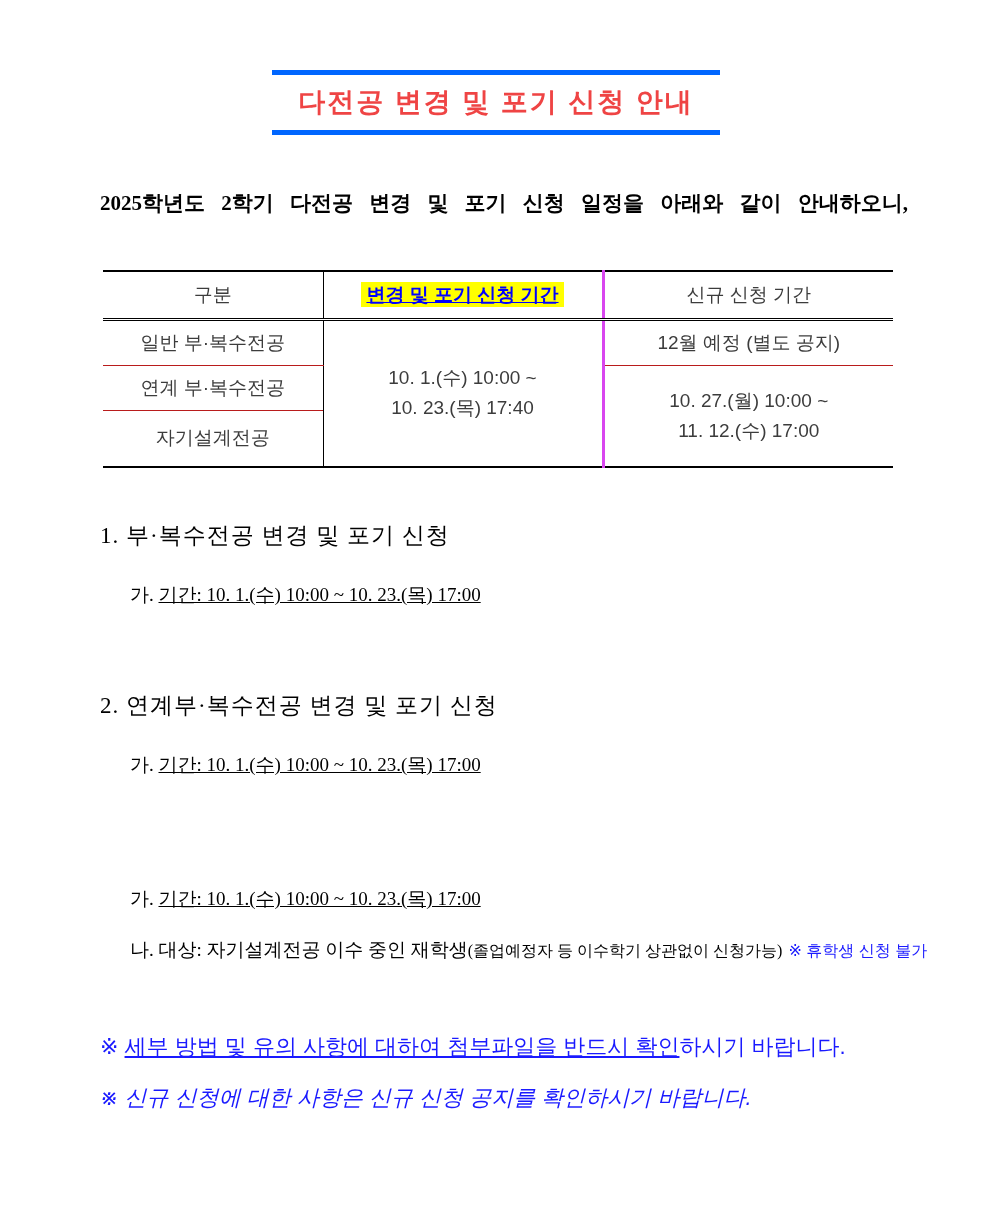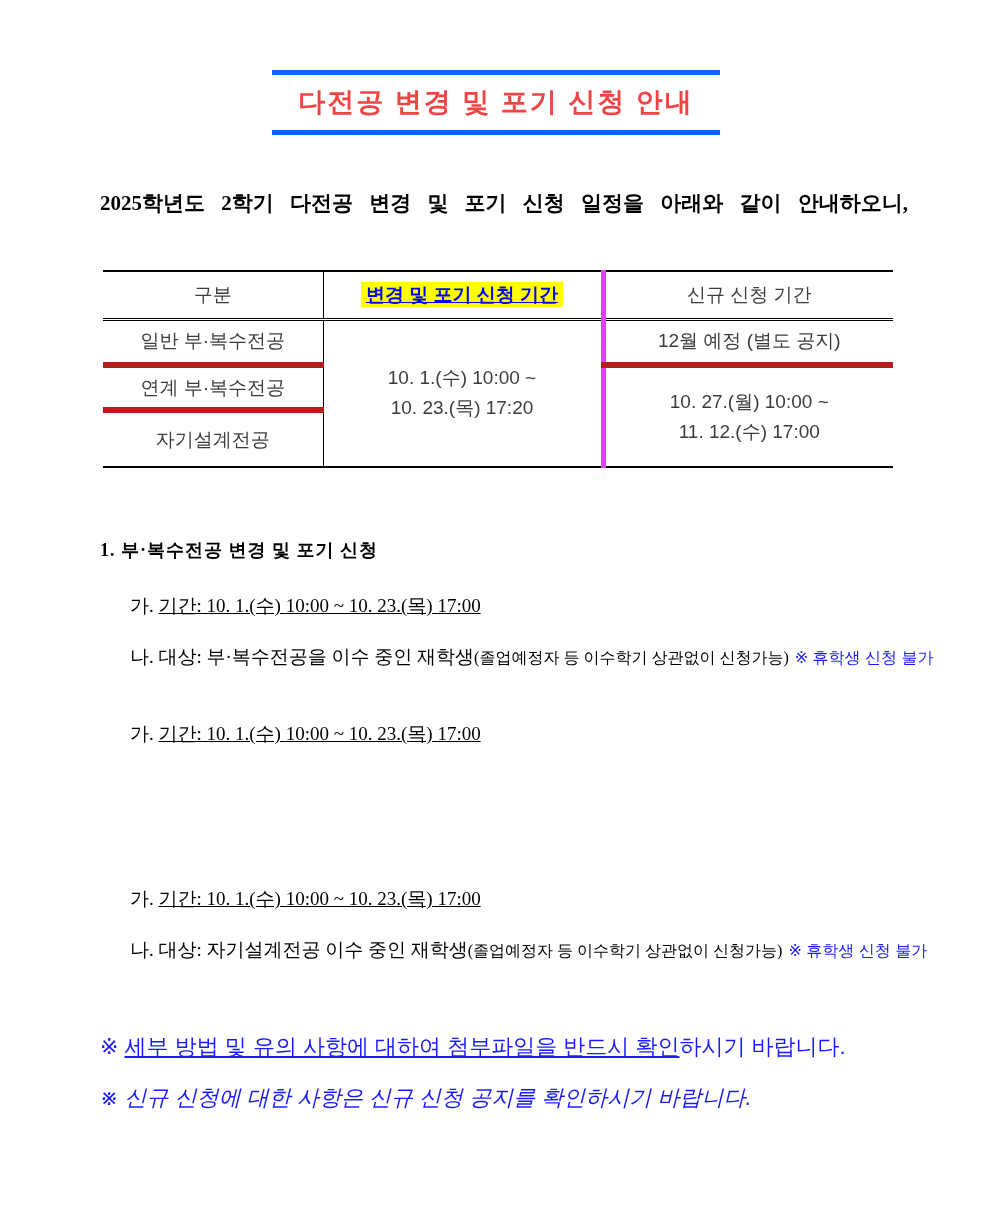--- a/index.html
+++ b/index.html
@@ -38,34 +38,34 @@
     font-family: "Liberation Sans", "DejaVu Sans", sans-serif;
     font-size: 19px; color: #3c3c3c;
     border-top: 2px solid #000; border-bottom: 2px solid #000;
   }
   table.sched th, table.sched td { text-align: center; vertical-align: middle; font-weight: normal; }
   tr.head { height: 48px; }
   tr.r1 { height: 46px; }
   tr.r2 { height: 45px; }
   tr.r3 { height: 57px; }
   .col1 { width: 220px; }
-  .col2 { width: 280px; border-left: 1px solid #000; border-right: 5px solid #d946ef; }
+  .col2 { width: 280px; border-left: 1px solid #000; border-right: 3px solid #d946ef; }
   .col3 { width: 290px; }
   tr.head th { border-bottom: 3px double #000; }
-  td.rb { border-bottom: 6px solid #b91c1c; }
+  td.rb { border-bottom: 1px solid #b91c1c; }
   .hl {
     background: #ffff00; color: #0000ff; font-weight: bold;
     text-decoration: underline; padding: 2px 5px;
   }
   .cell-2line div { line-height: 30px; }
 
   
   .section { position: absolute; left: 100px; width: 810px; }
   .sec1 { top: 520px; } .sec2 { top: 690px; } .sec3 { top: 855px; }
-  .sec-heading { font-size: 18px; font-weight: bold; letter-spacing: 1px; margin-top: 18px; }
+  .sec-heading { font-size: 23px; font-weight: normal; letter-spacing: 1px; }
   .line-ga { margin: 31px 0 0 30px; font-size: 19px; }
   .line-ga .u { text-decoration: underline; }
   .sec1 .line-ga, .sec2 .line-ga, .sec3 .line-ga { margin-top: 31px; }
   .line-na { margin: 25px 0 0 30px; font-size: 19px; white-space: nowrap; }
   .line-na .paren { font-size: 16px; }
   .line-na .note {
     font-family: "Liberation Sans", "DejaVu Sans", sans-serif;
     color: #1a1aff; font-size: 16px; margin-left: 6px;
   }
 
@@ -95,44 +95,44 @@
   <tbody>
       <tr class="head">
     <th class="col1">구분</th>
     <th class="col2"><span class="hl">변경 및 포기 신청 기간</span></th>
     <th class="col3">신규 신청 기간</th>
   </tr>
   <tr class="r1">
     <td class="col1 rb">일반 부·복수전공</td>
     <td class="col2 cell-2line" rowspan="3">
       <div>10. 1.(수) 10:00 ~</div>
-      <div>10. 23.(목) 17:20</div>
+      <div>10. 23.(목) 17:40</div>
     </td>
     <td class="col3 rb">12월 예정 (별도 공지)</td>
   </tr>
   <tr class="r2">
     <td class="col1 rb">연계 부·복수전공</td>
     <td class="col3 cell-2line" rowspan="2">
       <div>10. 27.(월) 10:00 ~</div>
       <div>11. 12.(수) 17:00</div>
     </td>
   </tr>
   <tr class="r3">
     <td class="col1">자기설계전공</td>
   </tr>
 </tbody>
   </table>
 
 <div class="section sec1">
   <div class="sec-heading">1. 부·복수전공 변경 및 포기 신청</div>
   <div class="line-ga"><span>가. </span><span class="u">기간: 10. 1.(수) 10:00 ~ 10. 23.(목) 17:00</span></div>
-  <div class="line-na"><span>나. </span><span>대상: 부·복수전공을 이수 중인 재학생</span><span class="paren">(졸업예정자 등 이수학기 상관없이 신청가능)</span><span class="note">※ 휴학생 신청 불가</span></div>
 </div>
 
 <div class="section sec2">
+  <div class="sec-heading">2. 연계부·복수전공 변경 및 포기 신청</div>
   <div class="line-ga"><span>가. </span><span class="u">기간: 10. 1.(수) 10:00 ~ 10. 23.(목) 17:00</span></div>
 </div>
 
 <div class="section sec3">
   <div class="line-ga"><span>가. </span><span class="u">기간: 10. 1.(수) 10:00 ~ 10. 23.(목) 17:00</span></div>
   <div class="line-na"><span>나. </span><span>대상: 자기설계전공 이수 중인 재학생</span><span class="paren">(졸업예정자 등 이수학기 상관없이 신청가능)</span><span class="note">※ 휴학생 신청 불가</span></div>
 </div>
 
 <div class="footnote fn1"><span>※ </span><span class="u">세부 방법 및 유의 사항에 대하여 첨부파일을 반드시 확인</span><span>하시기 바랍니다.</span></div>
 <div class="footnote fn2"><span>※ </span><span>신규 신청에 대한 사항은 신규 신청 공지를 확인하시기 바랍니다.</span></div>

